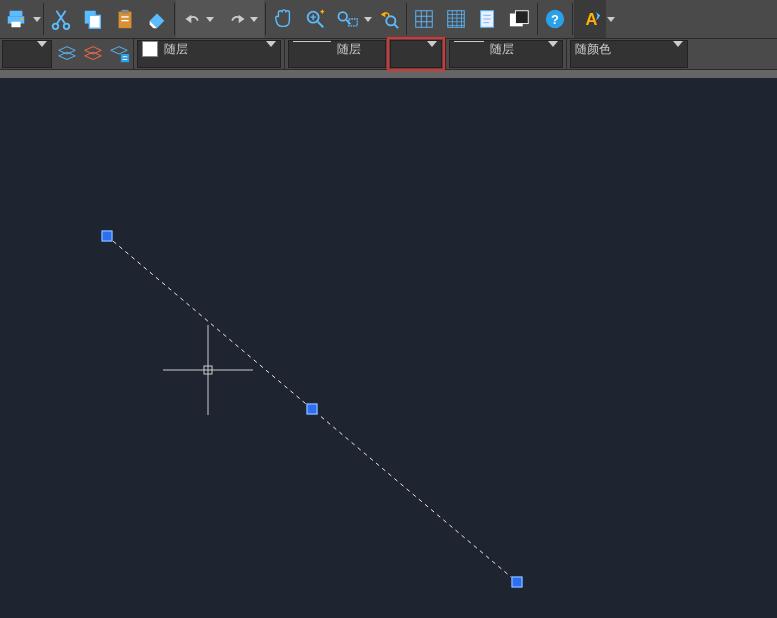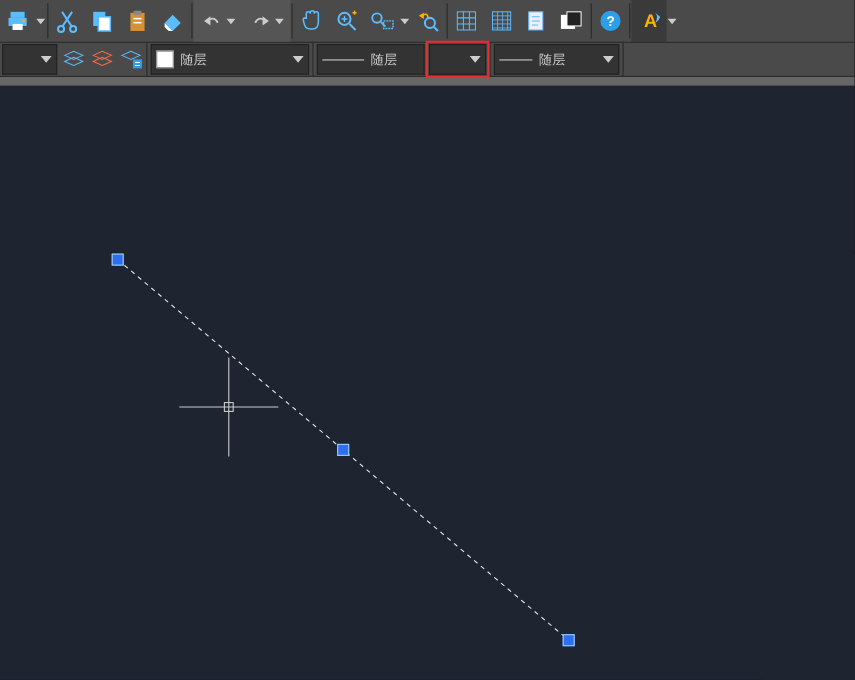--- a/index.html
+++ b/index.html
@@ -1,21 +1,21 @@
 <!DOCTYPE html>
 <html><head>
 <meta charset="utf-8">
 <style>
 html,body{margin:0;padding:0;width:777px;height:618px;background:#1a1a1a;font-family:"Microsoft YaHei",sans-serif;font-size:12px;color:#ccc;overflow:hidden}
 .toolbar-row{display:flex;align-items:center;background:#4a4a4a;border-bottom:1px solid #2a2a2a;height:38px}
 .tool-btn{width:32px;height:38px;display:flex;align-items:center;justify-content:center;cursor:pointer;position:relative}
 .tool-btn.wide{width:44px}
 .sep{width:1px;height:32px;background:#2a2a2a;margin:0 1px}
 .prop-row{display:flex;align-items:center;background:#4a4a4a;height:30px;border-bottom:1px solid #2a2a2a}
-.prop-dropdown{display:flex;align-items:center;height:26px;background:#333;border:1px solid #222;margin:0 2px;padding:0 4px;cursor:pointer;position:relative}
+.prop-dropdown{display:flex;align-items:flex-start;height:26px;background:#333;border:1px solid #222;margin:0 2px;padding:0 4px;cursor:pointer;position:relative}
 .prop-dropdown.hl{outline:2px solid #e03030;outline-offset:1px}
 .dd-arrow{width:0;height:0;border-left:5px solid transparent;border-right:5px solid transparent;border-top:6px solid #ccc;margin-left:auto}
 .swatch{width:14px;height:14px;background:#fff;border:1px solid #888;margin-right:6px}
 .linestyle{width:50px;border-top:1px solid #ccc;margin-right:6px}
 .canvas{position:relative;width:777px;height:548px;background:#1e2530}
 svg.cv{position:absolute;inset:0}
 .grip{position:absolute;width:9px;height:9px;background:#2e6ff0;border:1px solid #9cf;transform:translate(-50%,-50%)}
 .prop-row-strip{height:8px;background:#666}
 .mini-dd{width:10px;display:flex;align-items:center;justify-content:center}
 .mini-arrow{width:0;height:0;border-left:4px solid transparent;border-right:4px solid transparent;border-top:5px solid #ccc}
@@ -197,20 +197,24 @@
   </div>
   <div class="sep"></div>
 
   <div class="prop-dropdown" style="width:104px">
     <div class="linestyle" style="width:30px"></div>
     <span>随层</span>
     <div class="dd-arrow"></div>
   </div>
   <div class="sep"></div>
 
+  <div class="prop-dropdown" style="width:108px">
+    <span>随颜色</span>
+    <div class="dd-arrow"></div>
+  </div>
 </div>
 
 <div class="prop-row-strip"></div>
 
 <div class="canvas">
   <svg class="cv" width="777" height="548">
     <line id="sel-line" stroke="#e8e8e8" stroke-width="1" stroke-dasharray="4 4" x1="107" y1="158" x2="517" y2="504"></line>
     <g id="cursor-g" transform="translate(208,292)">
       <line x1="-45" y1="0" x2="45" y2="0" stroke="#ccc" stroke-width="1"></line>
       <line x1="0" y1="-45" x2="0" y2="45" stroke="#ccc" stroke-width="1"></line>

